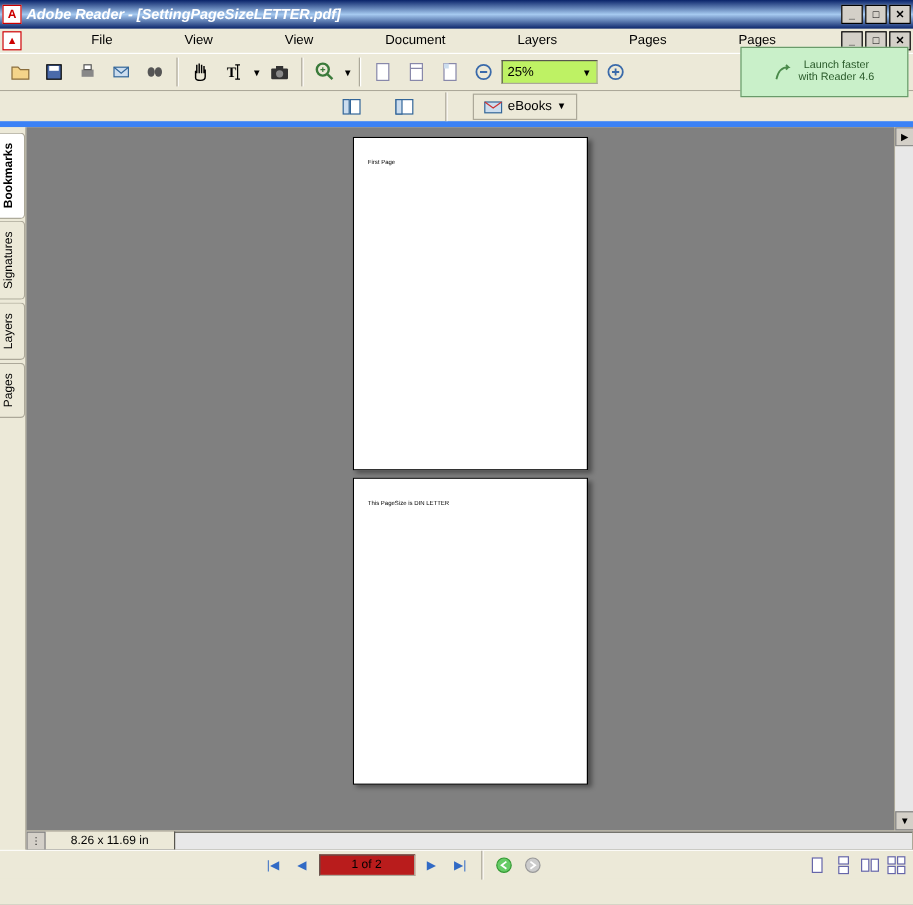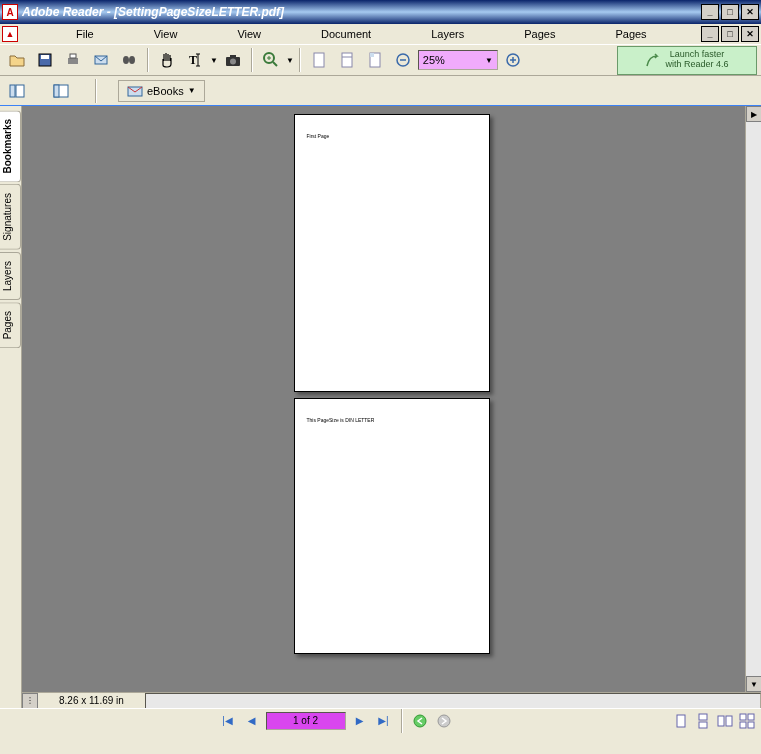--- a/index.html
+++ b/index.html
@@ -9,45 +9,45 @@
 .titlebar .title-text { font-weight:bold; flex:1; font-size:12px;font-style:italic; }
 .win-btns { display:flex; gap:2px; }
 .win-btn { width:18px; height:16px; background:#d4d0c8; border:1px solid #000; display:flex; align-items:center; justify-content:center; font-size:9px; font-weight:bold; cursor:pointer; color:#000; }
 .menubar { height:20px; background:#ece9d8; display:flex; align-items:center; padding-left:2px; }
 .menubar .pdf-icon { width:16px; height:16px; background:#fff; border:1px solid #c00; display:flex; align-items:center; justify-content:center; font-size:9px; color:#c00; margin-right:6px; }
 .menu-item { padding:2px 8px; cursor:pointer;margin-left:44px; }
 .child-win-btns { margin-left:auto; display:flex; gap:2px; padding-right:2px; }
 .toolbar-row { height:32px; background:#ece9d8; border-top:1px solid #fff; border-bottom:1px solid #aca899; display:flex; align-items:center; padding:0 4px; gap:2px; }
 .tb-btn { width:26px; height:26px; display:flex; align-items:center; justify-content:center; cursor:pointer; border:1px solid transparent; }
 .tb-sep { width:2px; height:24px; border-left:1px solid #aca899; border-right:1px solid #fff; margin:0 3px; }
-.zoom-input { width:80px; height:20px; border:1px inset #aca899; background:#f0abfc; padding:0 4px; font-size:11px; display:flex; align-items:center; justify-content:space-between; }
+.zoom-input { width:80px; height:20px; border:1px inset #aca899; background:#bef264; padding:0 4px; font-size:11px; display:flex; align-items:center; justify-content:space-between; }
 .dropdown-arrow { font-size:8px; color:#000; cursor:pointer; }
-.promo { margin-left:auto; width:140px; height:29px; background:#c9f0c9; border:1px solid #6a9a6a; display:flex; align-items:center; justify-content:center; font-size:9px; text-align:center; line-height:1.1; cursor:pointer; color:#2a5a2a; }
-.toolbar-row2 { height:30px; background:#ece9d8; border-bottom:1px solid #3b82f6; display:flex; align-items:center; padding:0 4px; gap:18px; }
+.promo { margin-left:auto; width:140px; height:42px; background:#c9f0c9; border:1px solid #6a9a6a; display:flex; align-items:center; justify-content:center; font-size:9px; text-align:center; line-height:1.1; cursor:pointer; color:#2a5a2a; }
+.toolbar-row2 { height:30px; background:#ece9d8; border-bottom:5px solid #3b82f6; display:flex; align-items:center; padding:0 4px; gap:18px;justify-content:center; }
 .ebooks-btn { height:22px; padding:0 8px; border:1px solid #aca899; background:#ece9d8; display:flex; align-items:center; gap:4px; cursor:pointer; font-size:11px; }
 .main-area { display:flex; height:602px; }
 .side-tabs { width:22px; background:#ece9d8; border-right:1px solid #aca899; display:flex; flex-direction:column; padding-top:4px; }
 .side-tab { writing-mode:vertical-rl; transform:rotate(180deg); padding:8px 2px; border:1px solid #aca899; border-right:none; background:#ece9d8; margin-bottom:2px; font-size:10px; cursor:pointer; text-align:center; border-radius:4px 0 0 4px; }
 .side-tab.active { background:#fff; font-weight:bold; }
 .doc-area { flex:1; background:#808080; position:relative; overflow:hidden; display:flex; flex-direction:column; }
 .pages-scroll { flex:1; overflow:auto; display:flex; flex-direction:column; align-items:center; padding:8px 0; gap:6px; }
 .page { width:196px; background:#fff; border:1px solid #000; box-shadow:3px 3px 4px rgba(0,0,0,0.4); padding:18px 12px; font-size:5px; color:#000; }
 .page1 { height:278px; }
 .page2 { height:256px; }
 .vscroll { width:16px; background:#ece9d8; border-left:1px solid #aca899; position:absolute; right:0; top:0; bottom:16px; }
 .vscroll-btn { width:16px; height:16px; background:#d4d0c8; border:1px solid #808080; display:flex; align-items:center; justify-content:center; font-size:8px; cursor:pointer; }
 .vscroll-track { position:absolute; top:16px; bottom:16px; left:0; right:0; background:#e8e8e8; }
 .hscroll-row { height:16px; background:#ece9d8; border-top:1px solid #aca899; display:flex; align-items:center; }
 .hscroll-left { width:16px; height:16px; background:#d4d0c8; border:1px solid #808080; display:flex; align-items:center; justify-content:center; font-size:8px; cursor:pointer; }
 .page-size { padding:0 21px; font-size:10px; }
 .hscroll-track { flex:1; background:#e8e8e8; height:16px; border:1px inset #aca899; }
 .bottom-bar { height:24px; background:#ece9d8; border-top:1px solid #fff; display:flex; align-items:center; padding:0 4px; gap:4px; }
 .nav-btn { width:20px; height:18px; display:flex; align-items:center; justify-content:center; cursor:pointer; font-size:10px; color:#316ac5; }
 .nav-btn.disabled { color:#aca899; }
-.page-input { width:80px; height:18px; border:1px inset #aca899; background:#d946ef; display:flex; align-items:center; justify-content:center; font-size:10px; }
+.page-input { width:80px; height:18px; border:1px inset #aca899; background:#b91c1c; display:flex; align-items:center; justify-content:center; font-size:10px; }
 .view-btns { margin-left:auto; display:flex; gap:2px; }
 svg { display:block; }
 </style>
 </head>
 <body>
 
 <div class="titlebar">
   <div class="app-icon">A</div>
   <div class="title-text">
     <span>Adobe Reader</span> - <span>[SettingPageSizeLETTER.pdf]</span>

